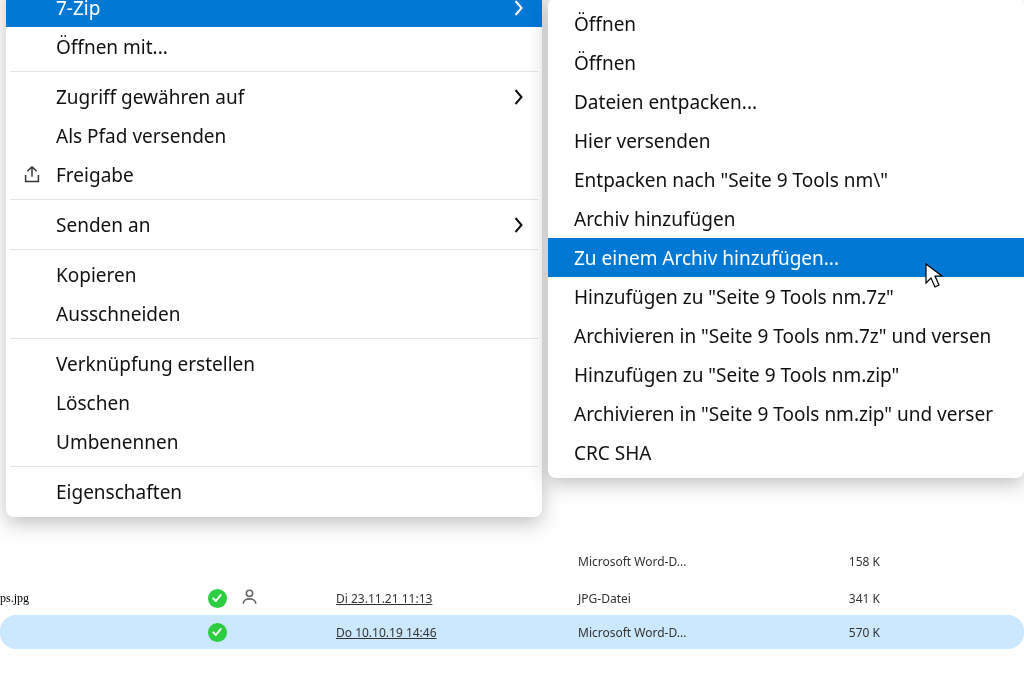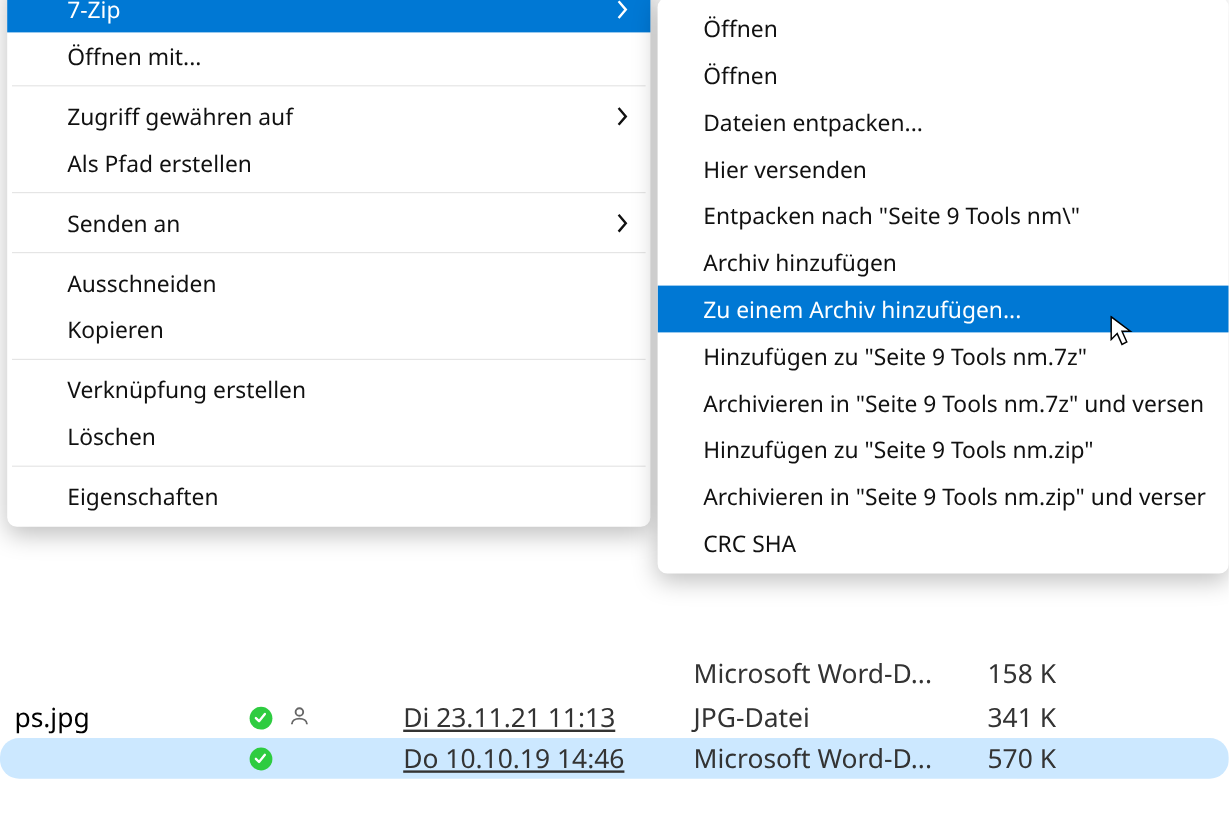--- a/index.html
+++ b/index.html
@@ -22,32 +22,33 @@
     height: 683px;
     background: #ffffff;
   }
   .file-row {
     position: absolute;
     left: 0;
     width: 1024px;
     height: 34px;
     display: flex;
     align-items: center;
-    font-size: 22px;
+    font-size: 12px;
   }
   .file-row.selected {
     background: #cce8ff;
     border-radius: 16px;
   }
   .file-row .name {
     position: absolute;
-    left: 12px;
+    left: 0;
     width: 190px;
     overflow: hidden;
     white-space: nowrap;
+    font-family: Liberation Serif, serif;
   }
   .file-row .status-col {
     position: absolute;
     left: 204px;
     width: 26px;
     display: flex;
     align-items: center;
     justify-content: center;
   }
   .file-row .people-col {
@@ -148,21 +149,21 @@
     width: 24px;
     height: 24px;
     display: flex;
     align-items: center;
     justify-content: center;
   }
   .menu-item .lead-icon svg {
     width: 22px; height: 22px; stroke: #333; stroke-width: 1.6; fill: none;
   }
   .menu2 .menu-item {
-    padding-left: 38px;
+    padding-left: 26px;
   }
   .separator {
     height: 1px;
     margin: 5px 4px;
     background: #e5e5e5;
   }
 
   
   .cursor {
     position: absolute;
@@ -242,56 +243,68 @@
   <div class="menu-item">
     <span class="label">Zugriff gewähren auf</span>
     <span class="chevron">
       <svg viewBox="0 0 10 18">
           <path d="M2 2 L8 9 L2 16"></path>
         </svg>
     </span>
   </div>
 
   <div class="menu-item">
-    <span class="label">Als Pfad erstellen</span>
-  </div>
-
+    <span class="label">Als Pfad versenden</span>
+  </div>
+
+  <div class="menu-item">
+    <span class="lead-icon">
+      <svg viewBox="0 0 24 24">
+          <path d="M12 3 L7 8 M12 3 L17 8 M12 3 L12 14"></path>
+          <path d="M5 12 v7 h14 v-7"></path>
+        </svg>
+    </span>
+    <span class="label">Freigabe</span>
+  </div>
 
 
   <div class="separator"></div>
 
   <div class="menu-item">
     <span class="label">Senden an</span>
     <span class="chevron">
       <svg viewBox="0 0 10 18">
           <path d="M2 2 L8 9 L2 16"></path>
         </svg>
     </span>
   </div>
 
   <div class="separator"></div>
 
   <div class="menu-item">
+    <span class="label">Kopieren</span>
+  </div>
+
+  <div class="menu-item">
     <span class="label">Ausschneiden</span>
   </div>
 
-  <div class="menu-item">
-    <span class="label">Kopieren</span>
-  </div>
-
   <div class="separator"></div>
 
   <div class="menu-item">
     <span class="label">Verknüpfung erstellen</span>
   </div>
 
   <div class="menu-item">
     <span class="label">Löschen</span>
   </div>
 
+  <div class="menu-item">
+    <span class="label">Umbenennen</span>
+  </div>
 
   <div class="separator"></div>
 
   <div class="menu-item">
     <span class="label">Eigenschaften</span>
   </div>
 </div>
 
 <div class="context-menu menu2">
 

